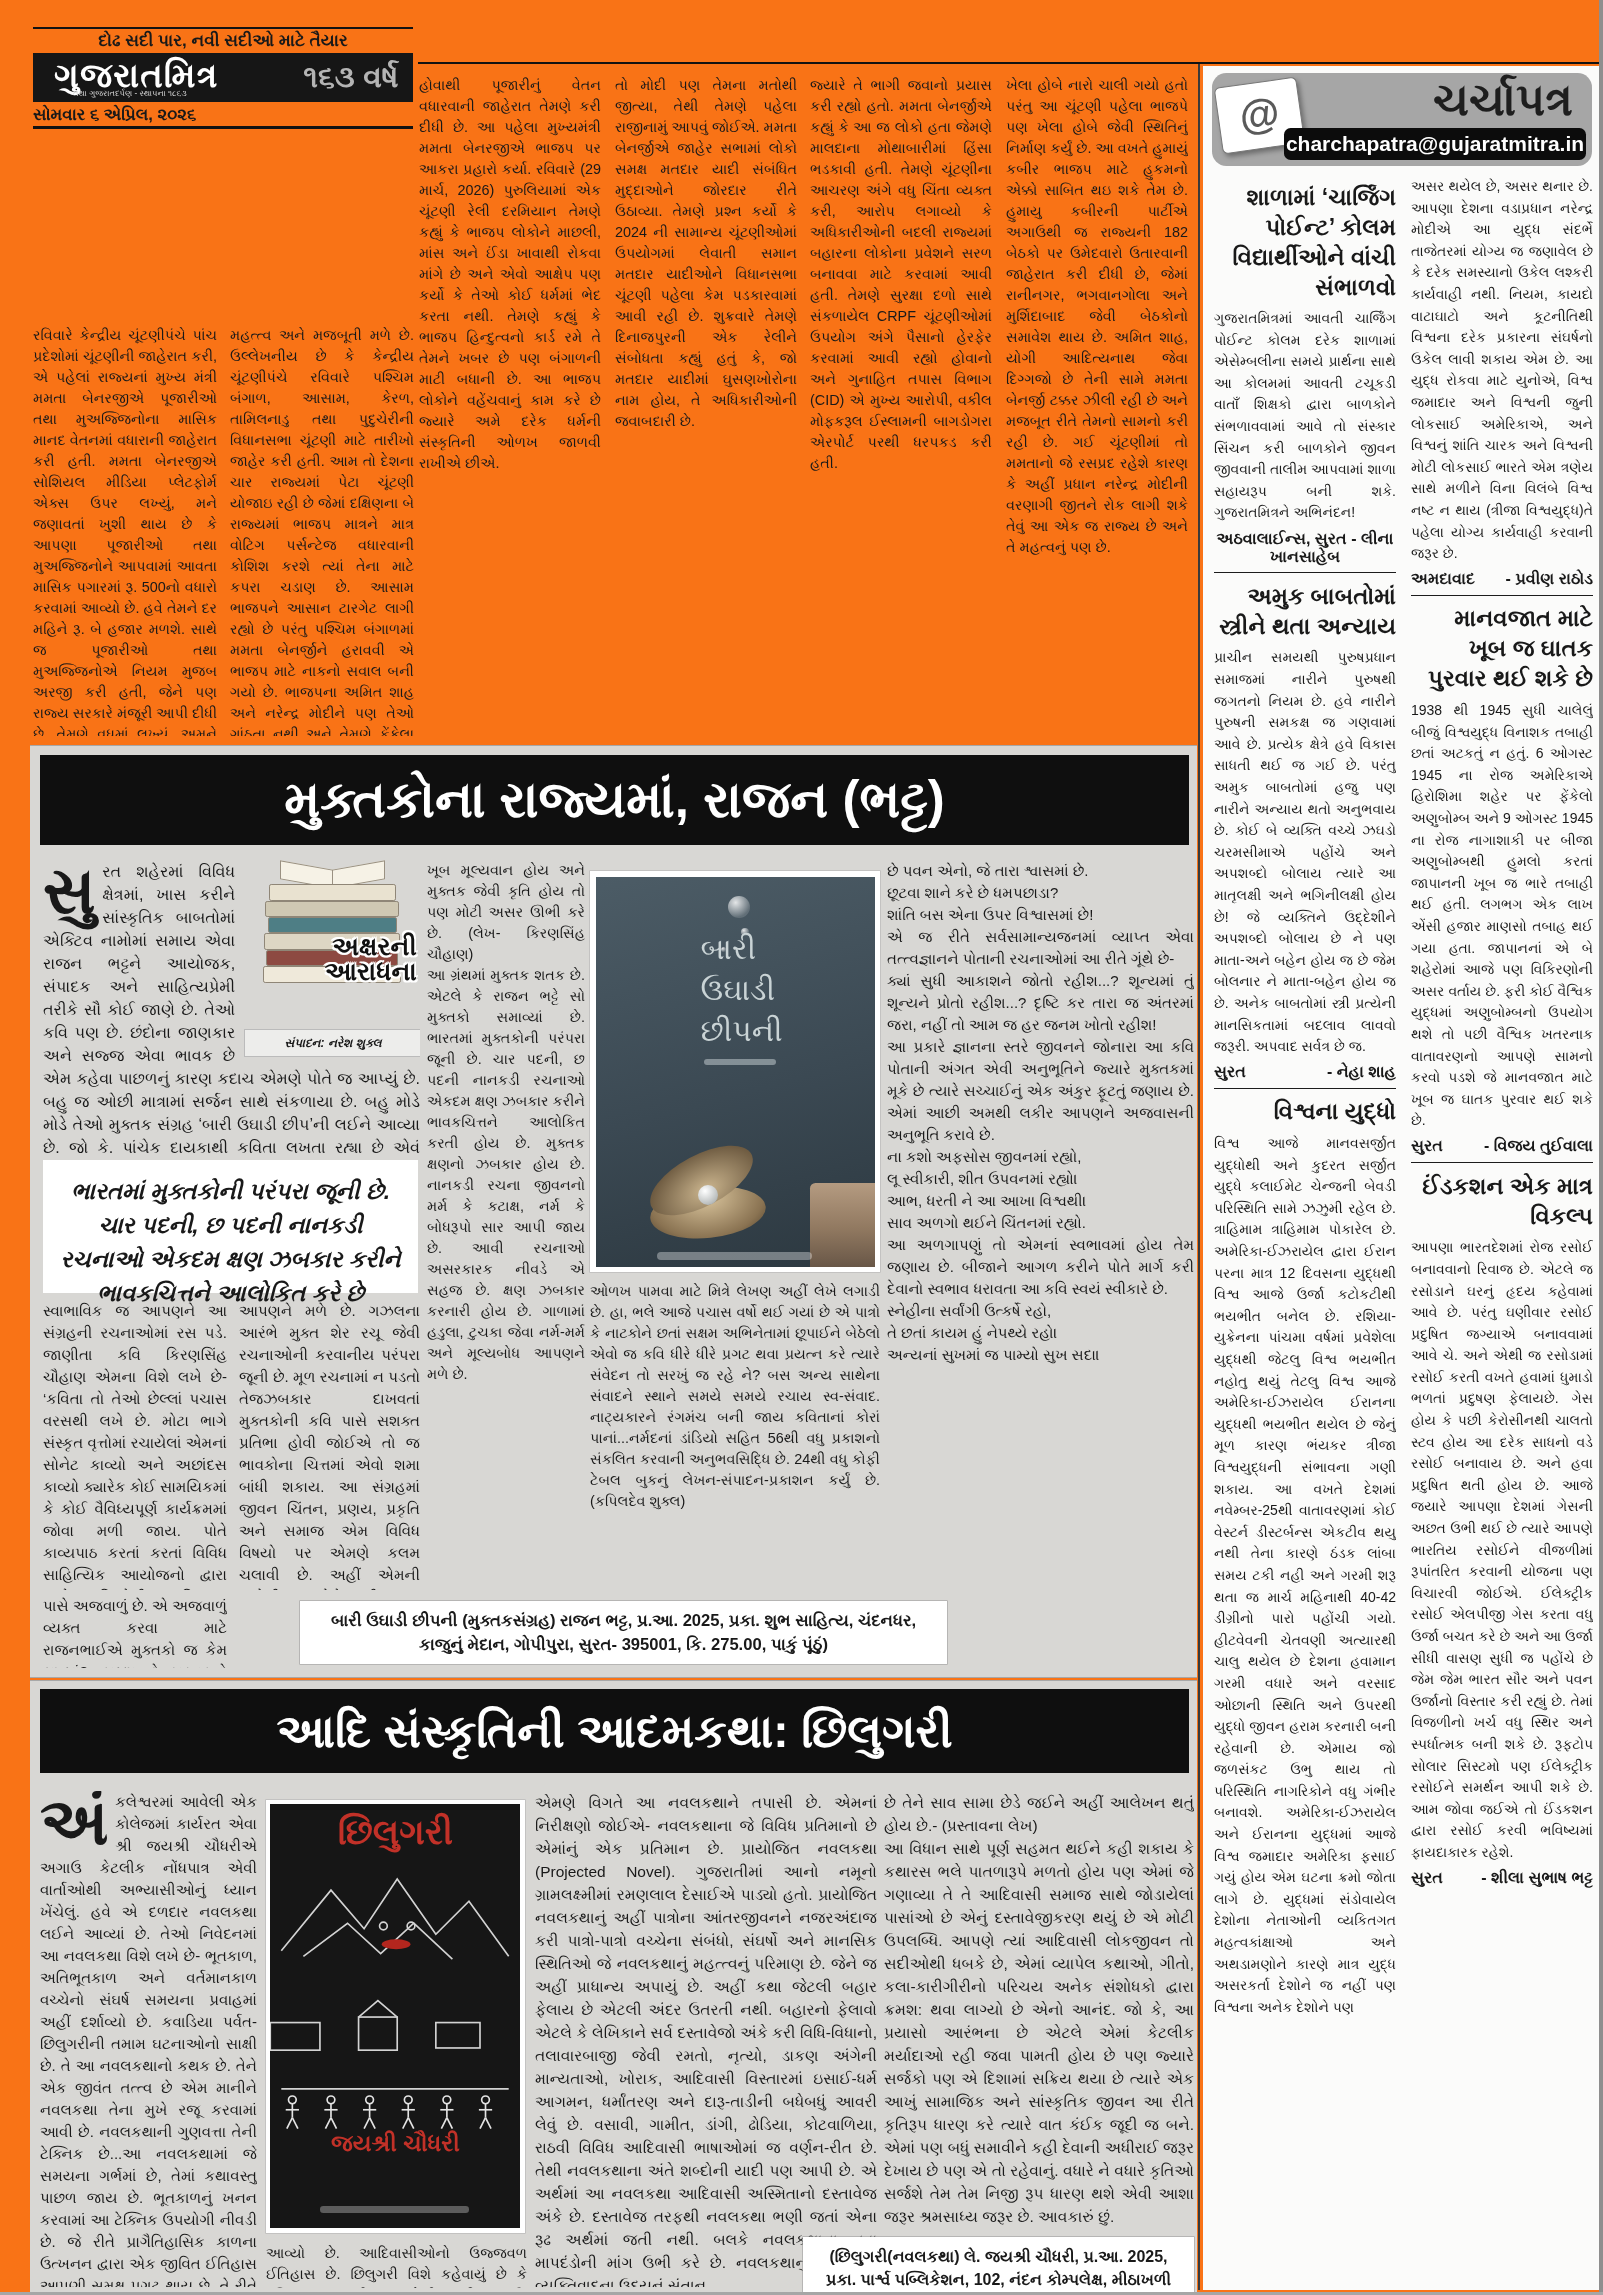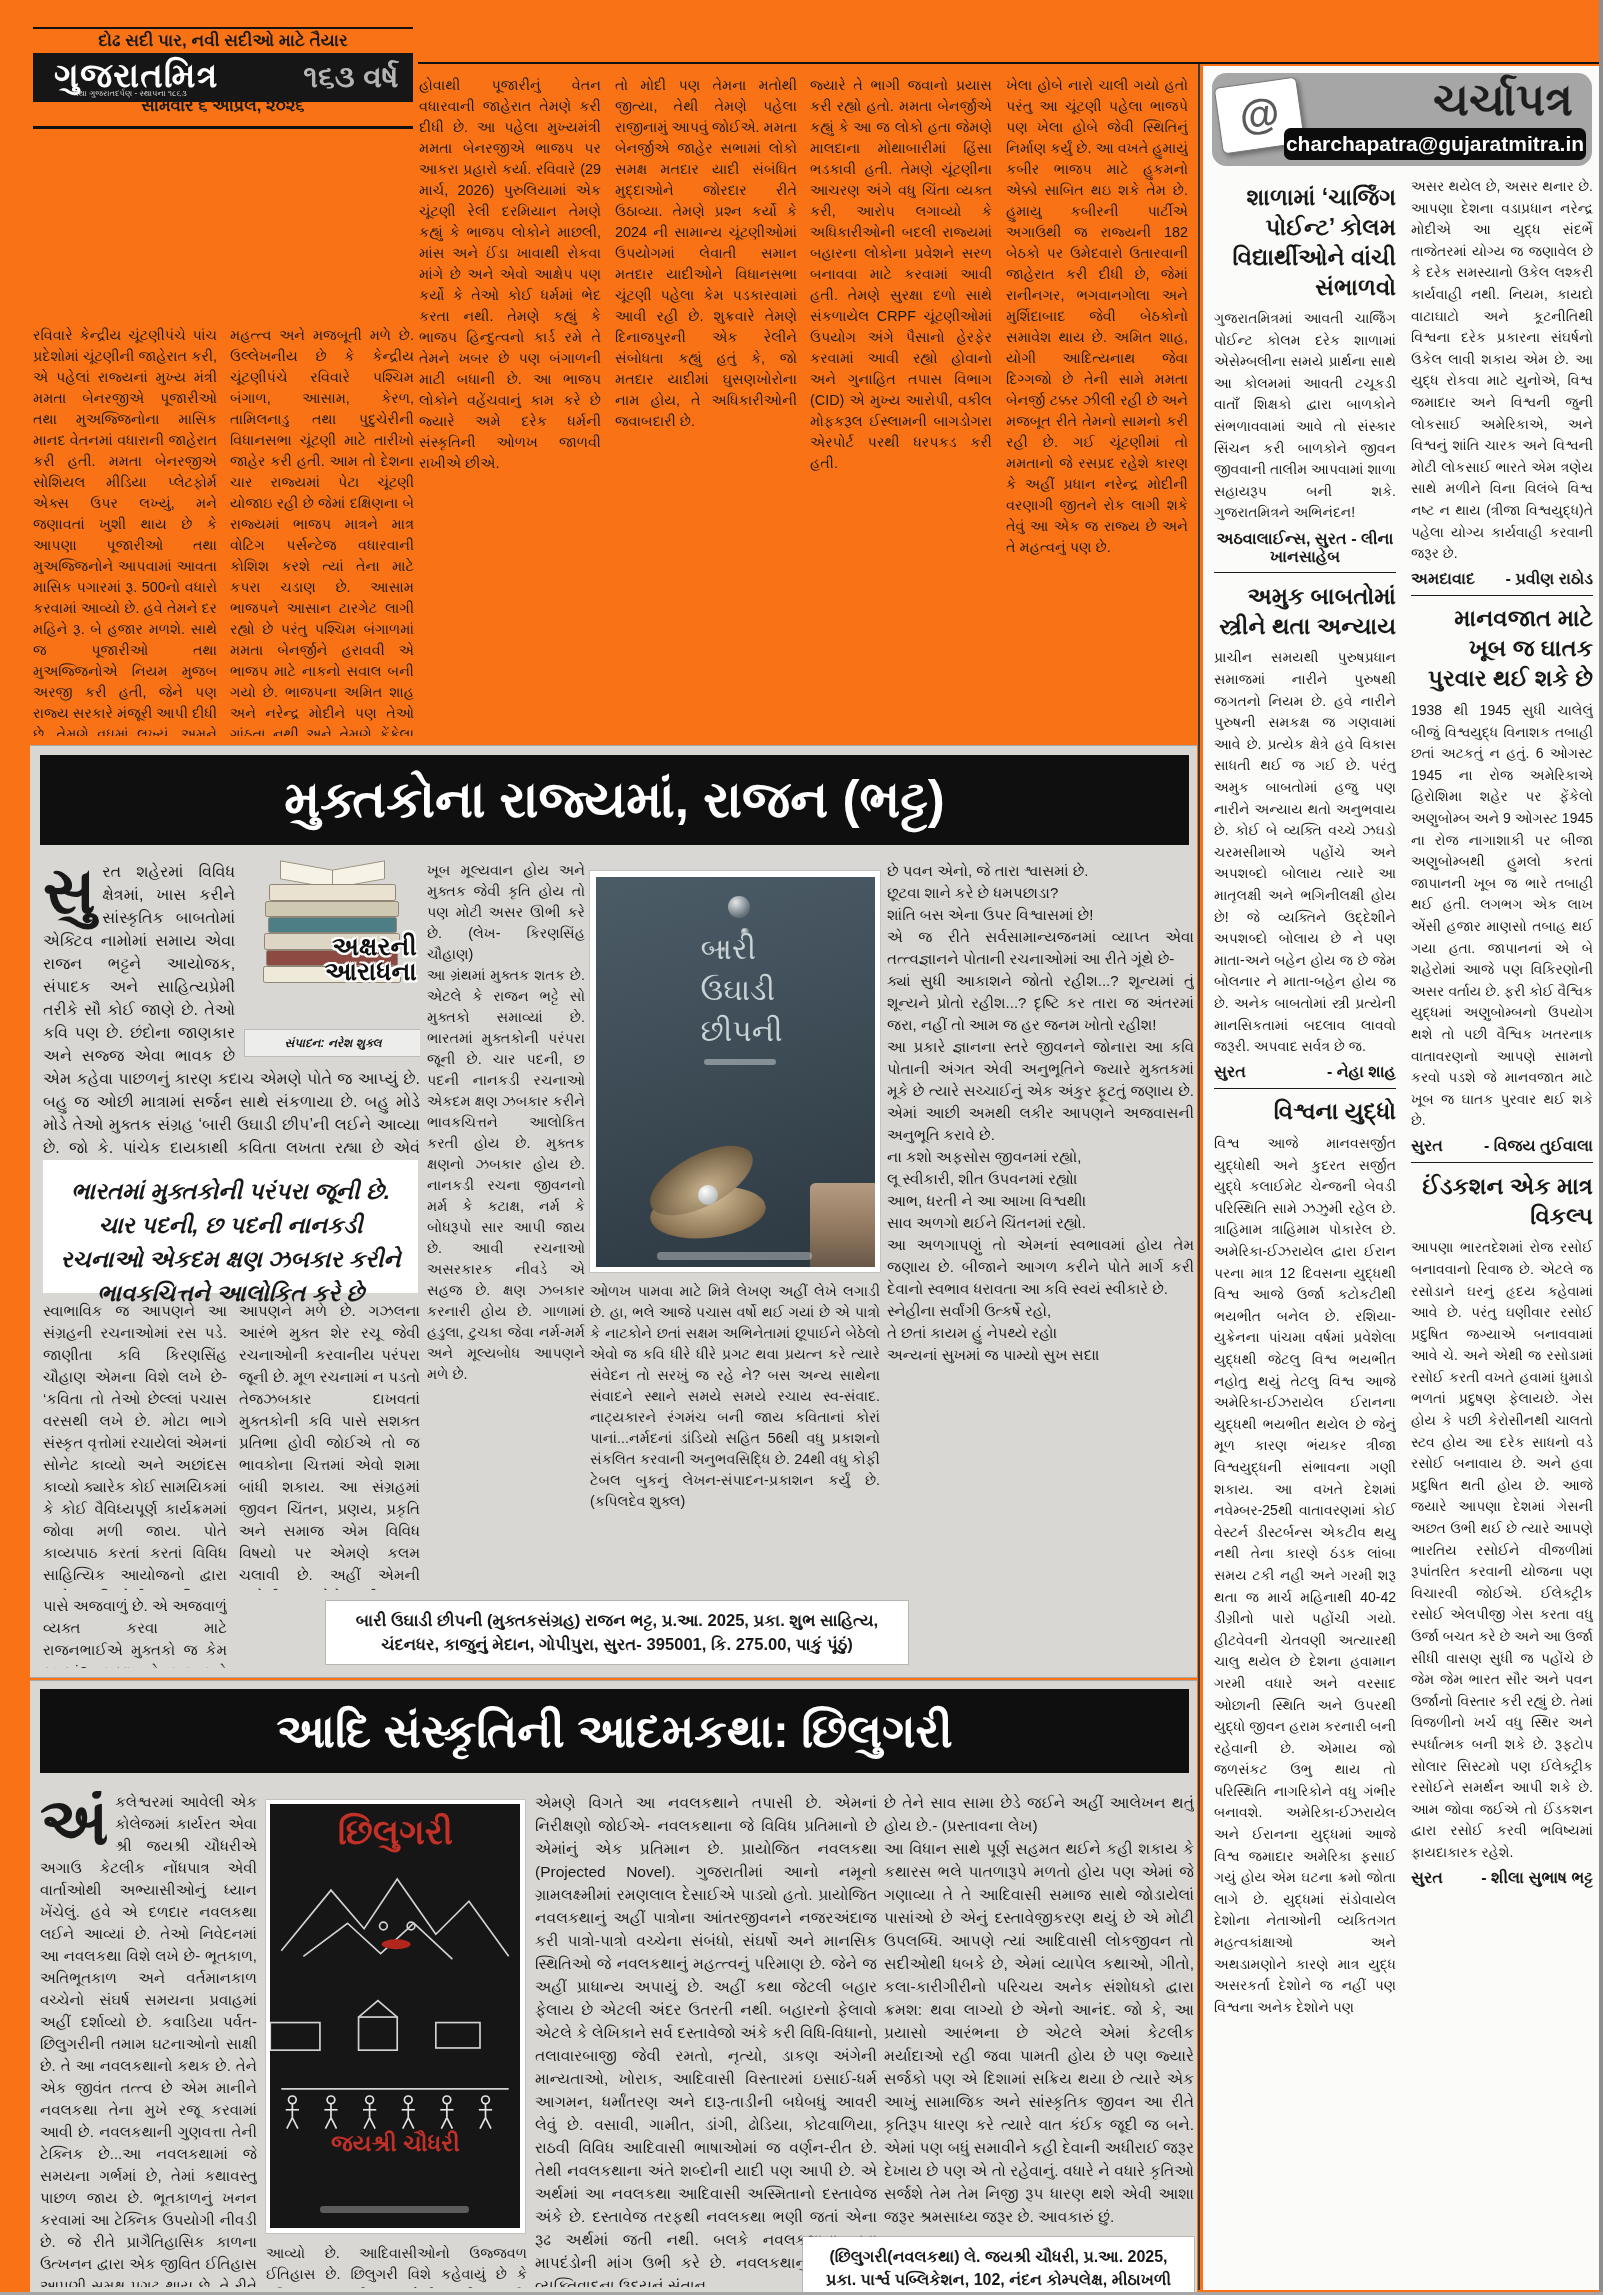--- a/index.html
+++ b/index.html
@@ -12,21 +12,21 @@
   .body-md{font-size:15px;line-height:22px;}
   .body-lg{font-size:16px;line-height:23px;}
   .prewrap{white-space:pre-line;}
 
   
   #tagline{left:33px;top:31px;width:380px;font-size:17px;font-weight:bold;text-align:center;}
   #logobox{left:33px;top:53px;width:380px;height:49px;background:#161616;}
   #logo-main{position:absolute;left:21px;top:3.3px;font-size:34px;font-weight:800;color:#ffffff;letter-spacing:1.1px;}
   #logo-sub{position:absolute;left:40px;bottom:2.8px;font-size:8.3px;color:#d8d8d8;}
   #logo-years{position:absolute;right:14.4px;top:6.6px;font-size:30px;font-weight:800;color:#b4b4b4;}
-  #dateline{left:33px;top:96px;width:380px;font-size:16.6px;font-weight:bold;text-align:center;}
+  #dateline{left:33px;top:105px;width:380px;font-size:16.6px;font-weight:bold;}
   #headline{left:33px;top:135px;width:380px;height:182px;font-size:34px;line-height:45px;
             font-weight:800;text-align:center;overflow:hidden;}
 
   
   #rail-border{left:1198px;top:64px;width:2.2px;height:2226px;background:#3a3a3a;}
   #rail-bg{left:1203px;top:66px;width:396px;height:2224px;background:#fbfbfa;}
   #rail-header{left:1212px;top:73px;width:380px;height:93px;background:#a6a6a6;border-radius:14.4px;}
   #rail-title{position:absolute;right:19px;top:1.1px;font-size:45px;font-weight:800;color:#1e1e1e;}
   #email-bar{position:absolute;left:72px;top:55px;width:302px;height:32px;background:#0c0c0c;border-radius:6.6px;
              color:#ffffff;font-size:21px;font-weight:bold;text-align:center;line-height:32px;}
@@ -220,21 +220,21 @@
 ના કશો અફસોસ જીવનમાં રહ્યો,
 લૂ સ્વીકારી, શીત ઉપવનમાં રહ્યો।
 આભ, ધરતી ને આ આખા વિશ્વથી।
 સાવ અળગો થઈને ચિંતનમાં રહ્યો.
 આ અળગાપણું તો એમનાં સ્વભાવમાં હોય તેમ જણાય છે. બીજાને આગળ કરીને પોતે માર્ગ કરી દેવાનો સ્વભાવ ધરાવતા આ કવિ સ્વયં સ્વીકારે છે.
 સ્નેહીના સર્વાંગી ઉત્કર્ષે રહો,
 તે છતાં કાયમ હું નેપથ્યે રહો।
 અન્યનાં સુખમાં જ પામ્યો સુખ સદા।</div>
 
   <div class="col body-md" style="left:43px;top:1595px;width:184px;height:73px;">પાસે અજવાળું છે. એ અજવાળું વ્યક્ત કરવા માટે રાજનભાઈએ મુક્તકો જ કેમ લખ્યાં? કારણ કે મુક્તકનો અર્થ થાય છે મોતી. મોતી નાનું હોય પણ</div>
-  <div class="infobox" style="left:326px;top:1601px;width:582px;">
+  <div class="infobox" style="left:300px;top:1601px;width:647px;">
     <div>બારી ઉઘાડી છીપની (મુક્તકસંગ્રહ) રાજન ભટ્ટ, પ્ર.આ. 2025, પ્રકા. શુભ સાહિત્ય, ચંદનધર, કાજુનું મેદાન, ગોપીપુરા, સુરત- 395001, કિ. 275.00, પાકું પૂંઠું)</div>
   </div>
 
   <div class="abs section-grey" style="left:30px;top:1680px;width:1167px;height:611px;"></div>
   <div class="abs banner" id="banner2">આદિ સંસ્કૃતિની આદમકથા: છિલુગરી</div>
 
   <div class="col body-md" style="left:40px;top:1791px;width:217px;height:496px;">
     <span class="dropcap">અં</span>
     <span>કલેશ્વરમાં આવેલી એક કોલેજમાં કાર્યરત એવા શ્રી જયશ્રી ચૌધરીએ અગાઉ કેટલીક નોંધપાત્ર એવી વાર્તાઓથી અભ્યાસીઓનું ધ્યાન ખેંચેલું. હવે એ દળદાર નવલકથા લઈને આવ્યાં છે. તેઓ નિવેદનમાં આ નવલકથા વિશે લખે છે- ભૂતકાળ, અતિભૂતકાળ અને વર્તમાનકાળ વચ્ચેનો સંઘર્ષ સમયના પ્રવાહમાં અહીં દર્શાવ્યો છે. કવાડિયા પર્વત- છિલુગરીની તમામ ઘટનાઓનો સાક્ષી છે. તે આ નવલકથાનો કથક છે. તેને એક જીવંત તત્ત્વ છે એમ માનીને નવલકથા તેના મુખે રજૂ કરવામાં આવી છે. નવલકથાની ગુણવત્તા તેની ટેક્નિક છે...આ નવલકથામાં જે સમયના ગર્ભમાં છે, તેમાં કથાવસ્તુ પાછળ જાય છે. ભૂતકાળનું ખનન કરવામાં આ ટેક્નિક ઉપયોગી નીવડી છે. જે રીતે પ્રાગૈતિહાસિક કાળના ઉત્ખનન દ્વારા એક જીવિત ઈતિહાસ આપણી સમક્ષ પ્રગટ થાય છે, તે રીતે એક જીવતા ઈતિહાસમાં પ્રવેશ કરવામાં અહીં સફળતા મળી છે. એ જ દિશામાં પ્રારંભથી જ એક આધુનિક પ્રગતિઆંક એમાં જોઈ શકાય છે. આ ઉપરાંત હૃદયસ્પર્શી વર્તમાનકાળ છે, એ જ રીતે ગોલ્ડન રીચ મોમેન્ટથી ભરપૂર ભૂતકાળને પણ અહીં પ્રસ્તુત કરવામાં આવ્યો છે અને આ બે સમયગાળાની વચ્ચે જે ઘટનાઓ બની છે, એ સમયનું એકત્રીકરણ વિવિધ ટેક્નિકથી નવલકથામાં થયું છે. જે આ નવલકથાને બીજાથી એ રીતે અલગ પાડે છે. કથનવિશ્વને પણ અલગ રીતે સંચાલિત કરવામાં આવ્યું છે. સ્થળનો મહિમા તો આ નવલકથામાં છે જ પણ સ્થળના ભૂતકાળને સ્પષ્ટ કરવા માટે ઐતિહાસિક તથ્યો, દંતકથા, લોકગીતો, લોકકથા, લોકવિદ્યા, લોકમાન્યતા, ધારણાઓ, પરંપરાગત વિધિવિધાન ઇત્યાદિનો આધાર લેવામાં</span>
   </div>

